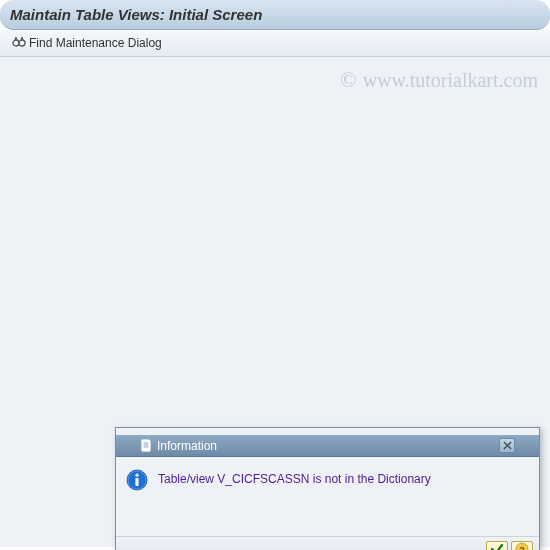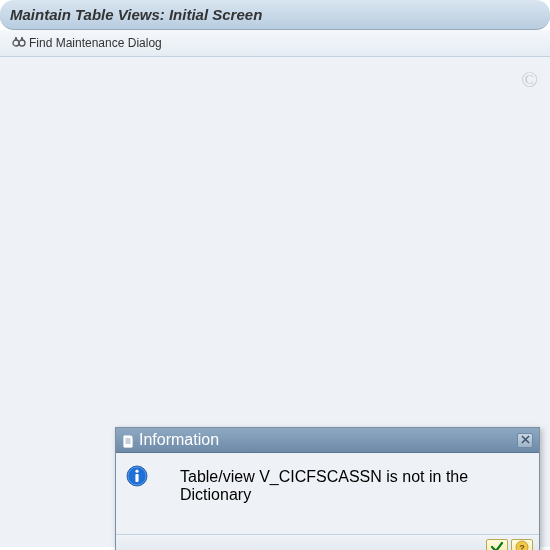--- a/index.html
+++ b/index.html
@@ -70,26 +70,27 @@
       left: 115px;
       top: 370px;
       width: 425px;
       background: #eef1f5;
       border: 1px solid #7a8fa5;
       box-shadow: 2px 2px 6px rgba(0,0,0,0.25);
     }
     .dialog-header {
       background: linear-gradient(to bottom, #8fa9c2, #6d8aa8);
       color: #fff;
-      font-size: 16px;
-      padding: 3px 6px;
+      font-size: 12px;
+      padding: 3px 24px;
       display: flex;
       align-items: center;
       justify-content: space-between;
       border-bottom: 1px solid #5a7690;
+      margin-top: 7px;
     }
     .dialog-header-left {
       display: flex;
       align-items: center;
       gap: 4px;
     }
     .doc-icon {
       width: 13px;
       height: 13px;
     }
@@ -114,24 +115,23 @@
       gap: 10px;
       min-height: 80px;
       border-bottom: 1px solid #c4d2e0;
     }
     .info-icon {
       width: 22px;
       height: 22px;
       flex-shrink: 0;
     }
     .dialog-msg {
-      font-size: 16px;
-      color: #000000;
+      font-size: 12px;
+      color: #4c1d95;
       padding-top: 3px;
-      margin-left: 22px;
     }
     .dialog-footer {
       background: linear-gradient(to bottom, #f0f3f7, #dbe3ec);
       padding: 4px 6px;
       display: flex;
       justify-content: flex-end;
       gap: 3px;
     }
     .footer-btn {
       width: 22px;
@@ -170,20 +170,21 @@
       </svg>
     </span>
     <span>Find Maintenance Dialog</span>
   </div>
 </div>
 
 <div class="content-area">
 
   <div class="watermark">
     <span class="watermark-c">©</span>
+    <span>www.tutorialkart.com</span>
   </div>
 
   <div class="dialog">
     <div class="dialog-header">
       <div class="dialog-header-left">
         <span class="doc-icon">
           <svg viewBox="0 0 13 13" width="13" height="13">
             <rect x="2" y="1" width="8" height="11" fill="#fff" stroke="#fff" stroke-width="0.5"></rect>
             <path d="M2 1 L8 1 L10 3 L10 12 L2 12 Z" fill="none" stroke="#fff" stroke-width="1"></path>
             <path d="M3.5 4 h5 M3.5 6 h5 M3.5 8 h5" stroke="#6d8aa8" stroke-width="0.8"></path>

